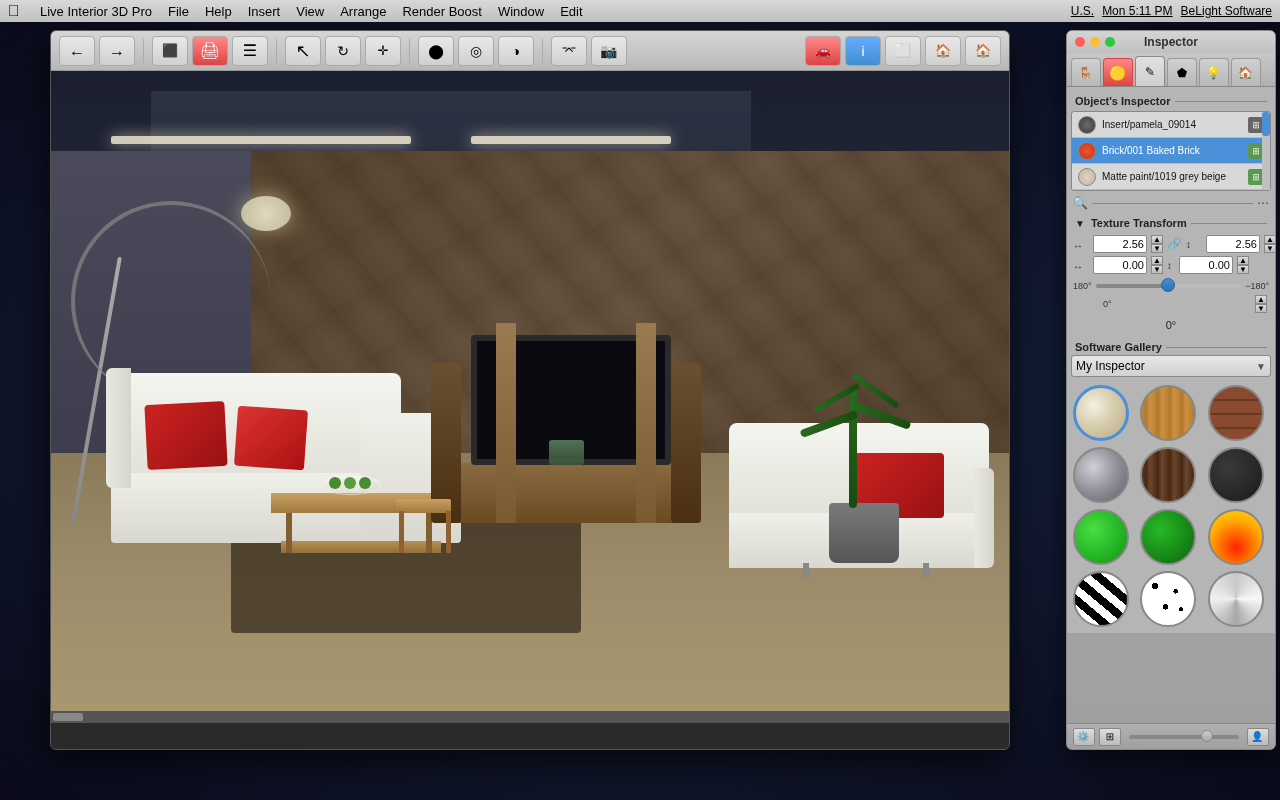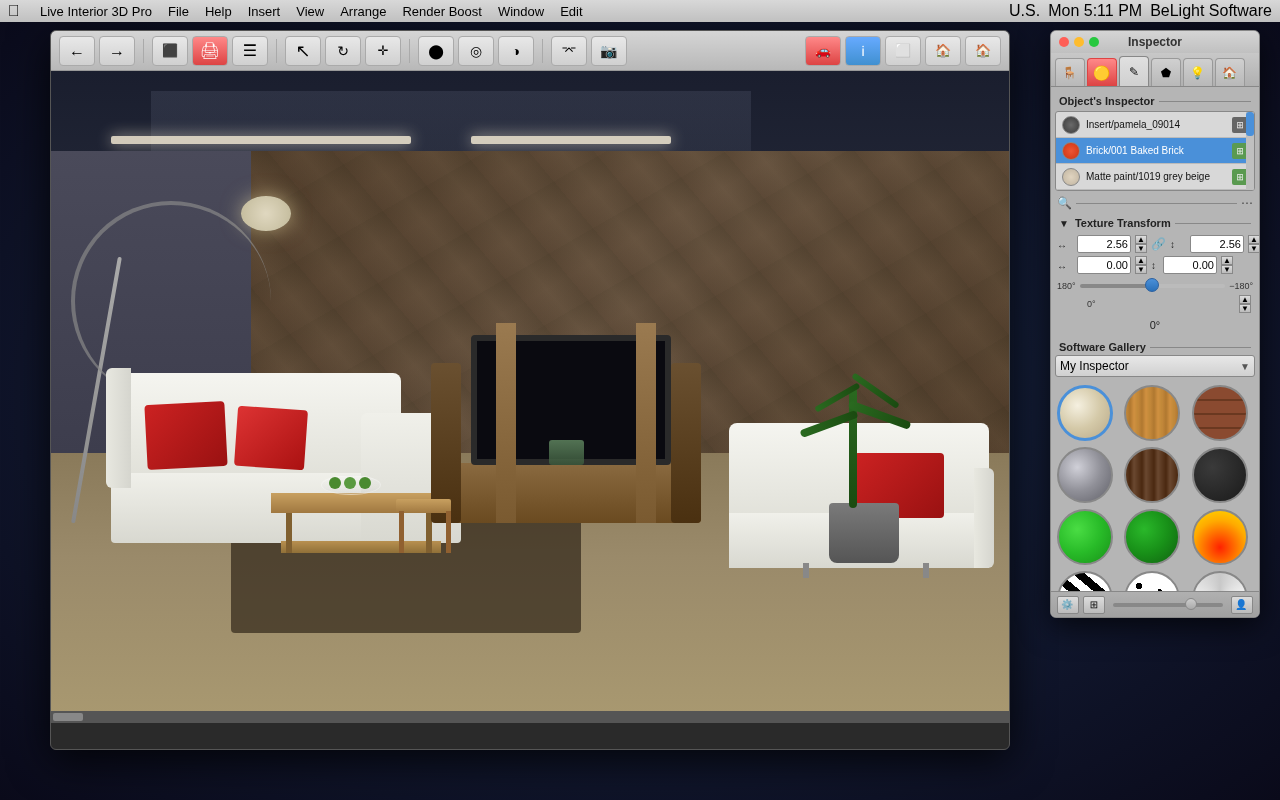--- a/index.html
+++ b/index.html
@@ -33,21 +33,22 @@
     }
     .menubar-item {
       cursor: pointer;
       white-space: nowrap;
     }
     .menubar-right {
       margin-left: auto;
       display: flex;
       align-items: center;
       gap: 8px;
-      font-size: 16px;
+      font-size: 12px;
+      text-decoration: underline;
     }
 
     
     .main-window {
       position: absolute;
       top: 30px;
       left: 50px;
       width: 960px;
       height: 720px;
       background: #2a2a2a;
@@ -149,23 +150,23 @@
       left: 0;
       right: 0;
       height: 200px;
       background: linear-gradient(180deg, #1a1e2e 0%, #252a3a 100%);
     }
 
     
     .inspector-panel {
       position: absolute;
       top: 30px;
-      right: 20px;
+      right: 4px;
       width: 210px;
-      height: 588px;
+      height: 720px;
       background: linear-gradient(to bottom, #b0b0b0, #a0a0a0);
       border-radius: 6px;
       box-shadow: 0 8px 30px rgba(0,0,0,0.7);
       overflow: hidden;
       border: 1px solid #888;
     }
 
     .inspector-title-bar {
       height: 22px;
       background: linear-gradient(to bottom, #d5d5d5, #c0c0c0);

